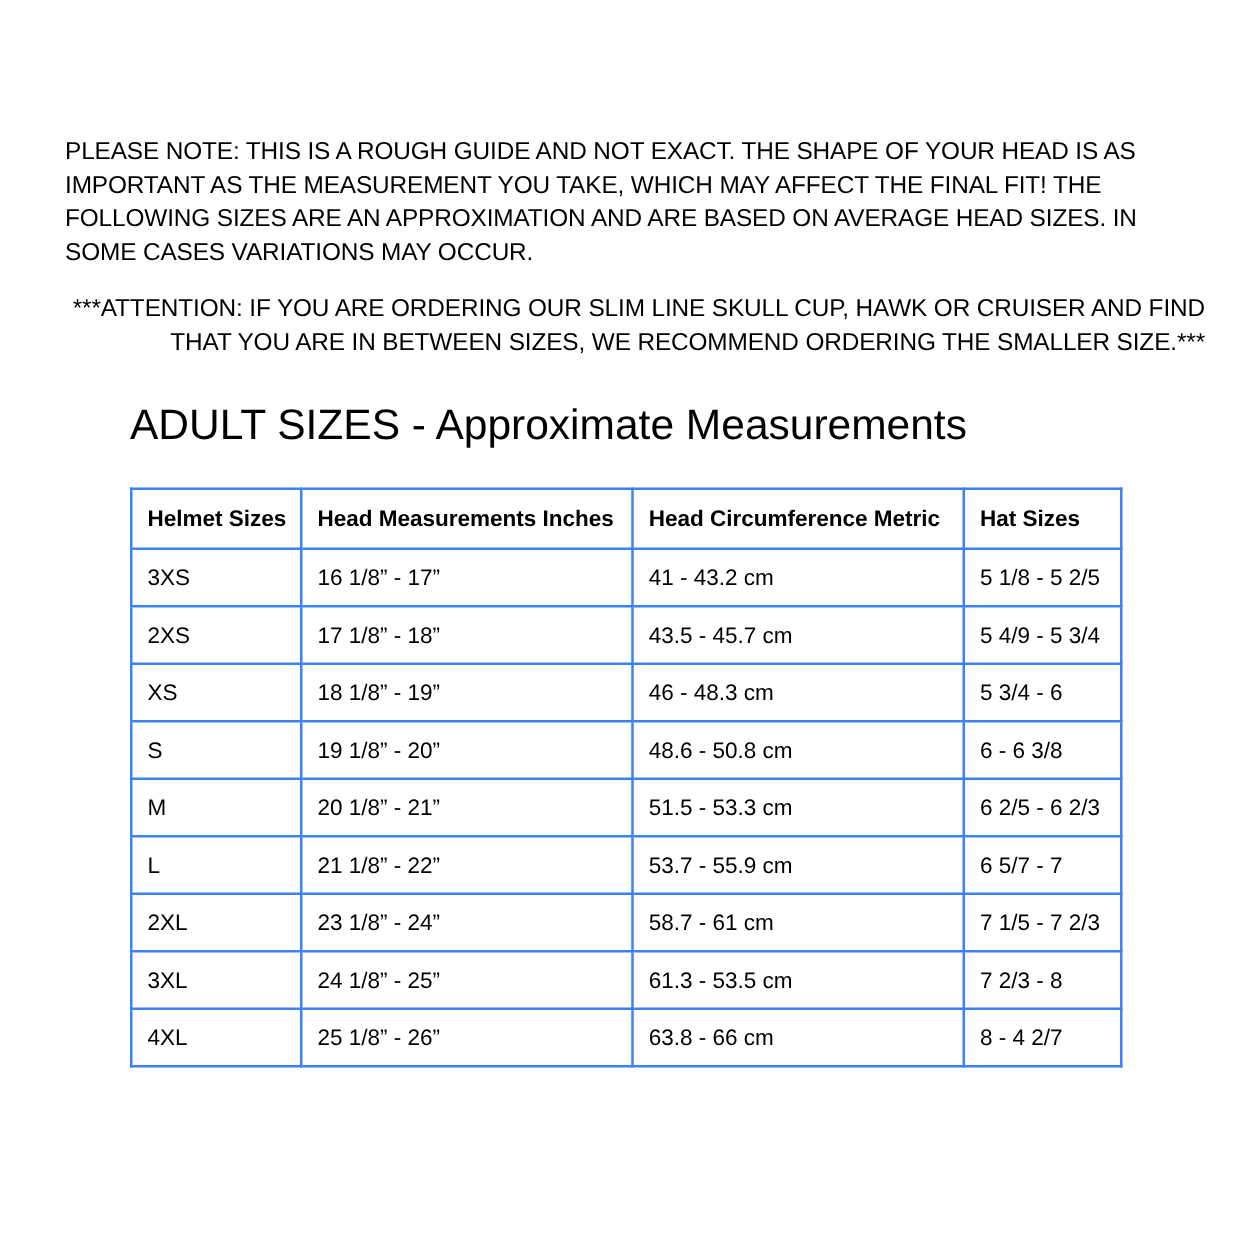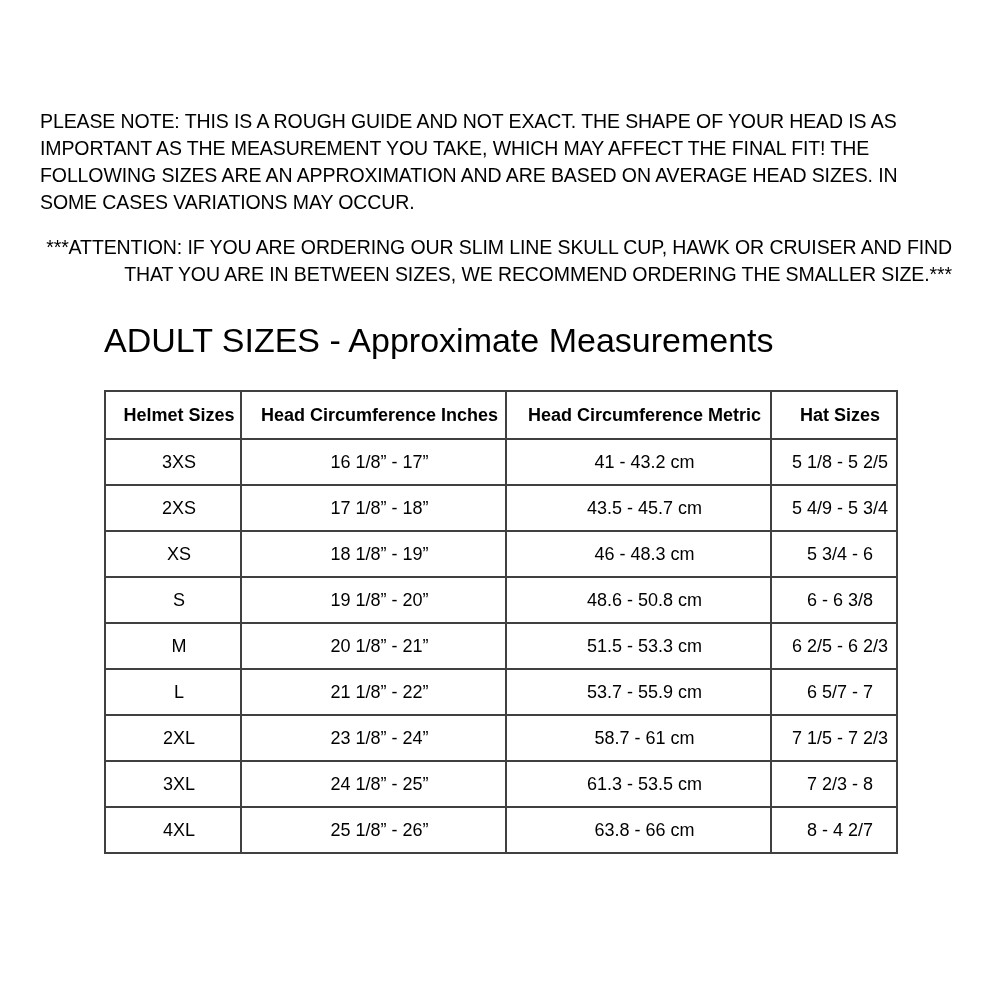--- a/index.html
+++ b/index.html
@@ -16,21 +16,21 @@
   }
   .page {
     position: relative;
     width: 1000px;
     height: 1000px;
     box-sizing: border-box;
     padding: 0;
   }
   .notes {
     position: absolute;
-    left: 40px;
+    left: 52px;
     top: 108px;
     width: 912px;
   }
   .note-para {
     font-size: 19.5px;
     line-height: 27px;
     letter-spacing: -0.1px;
     margin: 0 0 18px 0;
     font-weight: 400;
   }
@@ -51,22 +51,22 @@
   table.size-table {
     position: absolute;
     left: 104px;
     top: 390px;
     width: 792px;
     border-collapse: collapse;
     table-layout: fixed;
   }
   table.size-table th,
   table.size-table td {
-    border: 2px solid #404040;
-    text-align: center;
+    border: 2px solid #3b82f6;
+    text-align: left;
     vertical-align: middle;
     padding: 0 0 0 12px;
     height: 44px;
     font-size: 18px;
     font-weight: 400;
     white-space: nowrap;
     overflow: hidden;
   }
   table.size-table thead th {
     font-weight: 700;
@@ -97,21 +97,21 @@
   <table class="size-table">
     <colgroup>
       <col class="c0">
         <col class="c1">
         <col class="c2">
         <col class="c3">
     </colgroup>
     <thead>
       <tr>
         <th>Helmet Sizes</th>
-        <th>Head Circumference Inches</th>
+        <th>Head Measurements Inches</th>
         <th>Head Circumference Metric</th>
         <th>Hat Sizes</th>
       </tr>
     </thead>
     <tbody id="table-body">
         <tr>
           <td>3XS</td>
           <td>16 1/8” - 17”</td>
           <td class="metric-bold">41 - 43.2 cm</td>
           <td>5 1/8 - 5 2/5</td>

